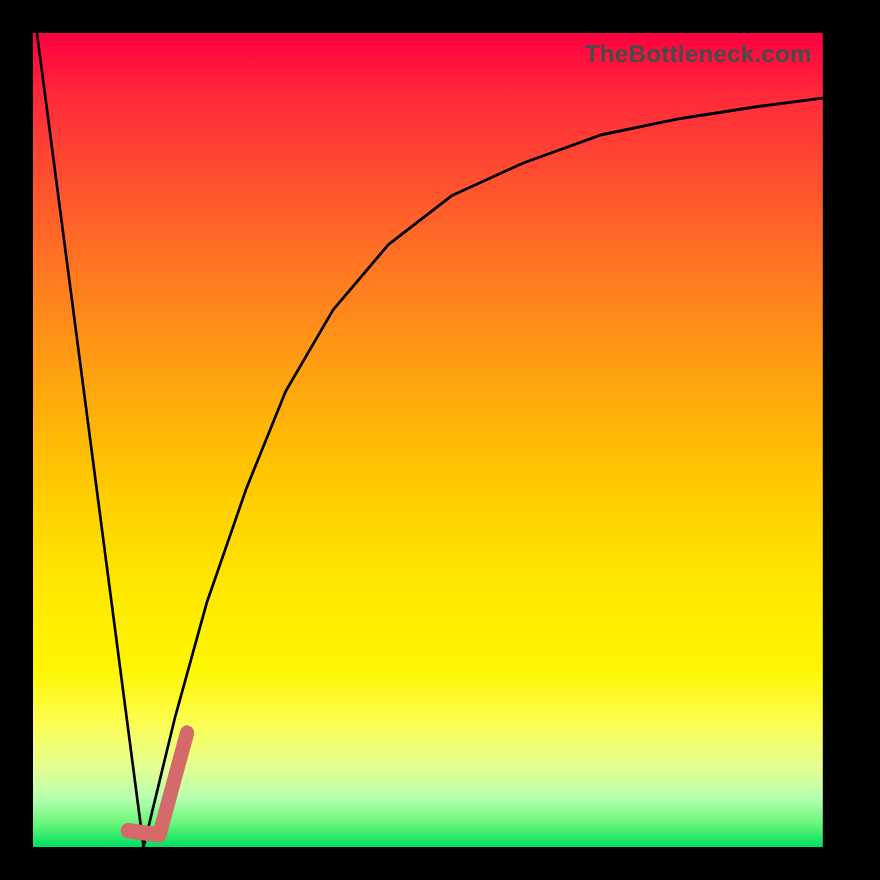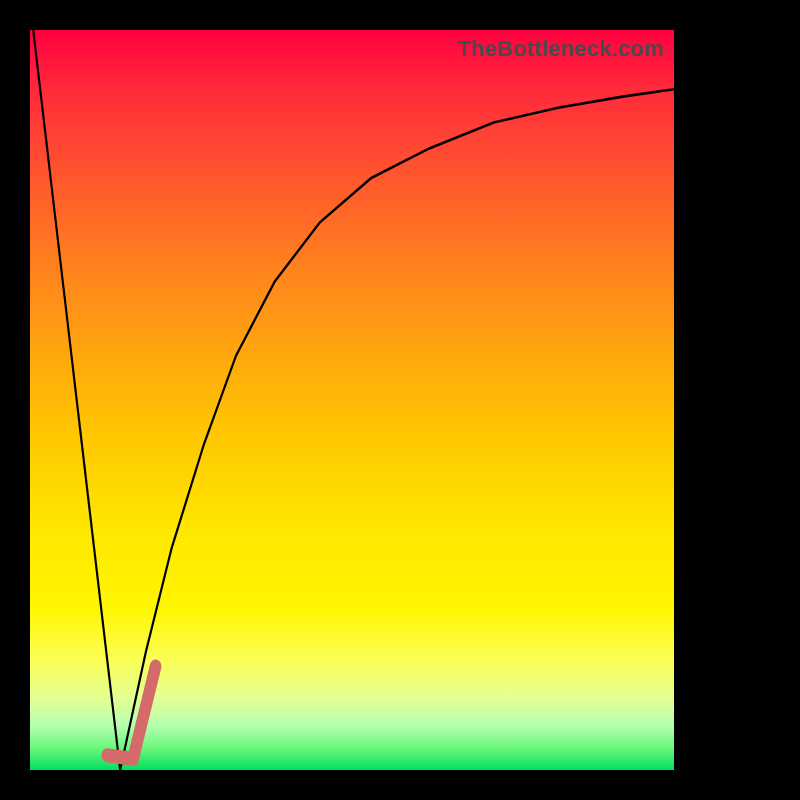--- a/index.html
+++ b/index.html
@@ -14,21 +14,21 @@
   .frame {
     position: relative;
     width: 800px;
     height: 800px;
     background: #000;
   }
   .plot-area {
     position: absolute;
     left: 30px;
     top: 30px;
-    width: 644px;
+    width: 718px;
     height: 740px;
     background: linear-gradient(to bottom,
       #ff0040 0%,
       #ff2a3a 8%,
       #ff5030 18%,
       #ff7a20 30%,
       #ffa210 42%,
       #ffc800 55%,
       #ffe800 68%,
       #fff600 78%,

